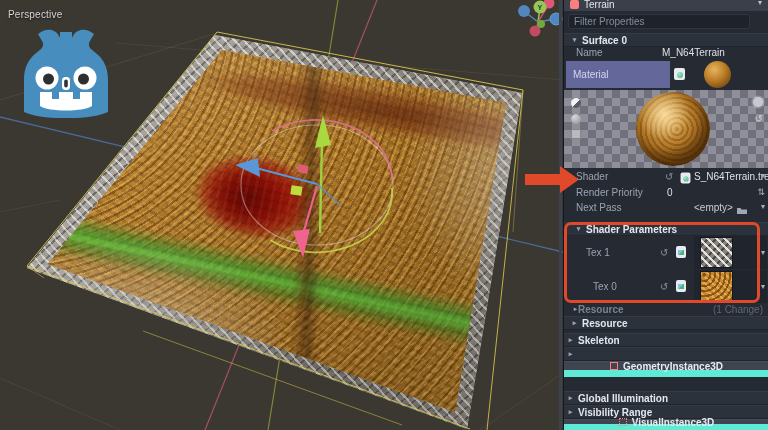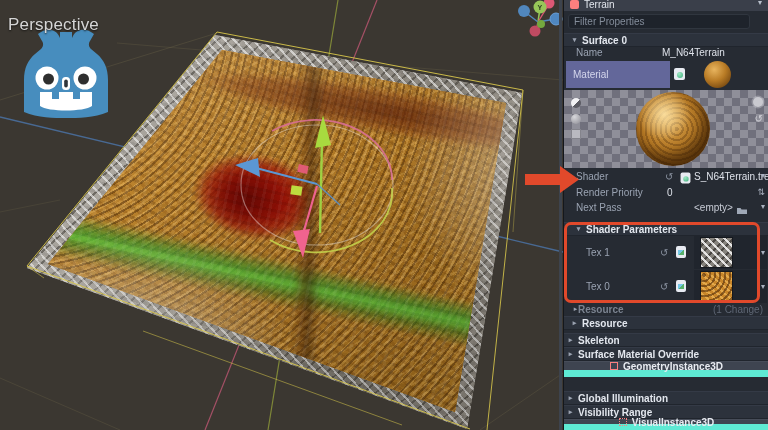--- a/index.html
+++ b/index.html
@@ -2,21 +2,21 @@
 <html><head>
 <meta charset="utf-8">
 <style>
   html,body{margin:0;padding:0;background:#14161a;}
   *{box-sizing:border-box;font-family:"Liberation Sans",sans-serif;}
   #stage{position:relative;width:768px;height:430px;overflow:hidden;background:#3b3731;}
 
   
   #viewport{position:absolute;left:0;top:0;width:563px;height:430px;overflow:hidden;}
   #scene-lines,#sel-lines,#gizmo{position:absolute;left:0;top:0;}
-  .vp-label{position:absolute;left:8px;top:15px;font-size:17px;color:#d6d6d6;
+  .vp-label{position:absolute;left:8px;top:9px;font-size:10px;color:#d6d6d6;
     text-shadow:0 1px 2px rgba(0,0,0,.7);letter-spacing:.2px;text-align:center;}
 
   #terrain{position:absolute;inset:0;
     clip-path:polygon(215px 35px,522px 93px,467px 429px,27px 268px);}
   .metal{position:absolute;inset:0;background-color:#8d8880;
     background-image:
       repeating-linear-gradient(48deg,rgba(255,255,255,.55) 0 2px,rgba(120,115,108,0) 2px 7px),
       repeating-linear-gradient(-42deg,rgba(40,36,30,.45) 0 2px,rgba(0,0,0,0) 2px 8px),
       linear-gradient(115deg,#c9c6c0 0%,#938e86 40%,#7d786f 70%,#9a958c 100%);}
   .rockwrap{position:absolute;inset:0;
@@ -315,21 +315,21 @@
       <div class="texrow" style="top:205px;">
         <span class="prop-label" style="left:22px;top:11px;">Tex 1</span>
         <span class="revert" style="left:96px;top:11px;">↺</span>
         <div class="tex-dark"></div>
         <span class="texfile-ic"></span>
         <div class="thumb thumb-metal"></div>
         <span class="row-chev" style="top:12px;">▾</span>
       </div>
 
       <div class="texrow" style="top:239px;">
-        <span class="prop-label" style="left:22px;top:11px;text-align:right;">Tex 0</span>
+        <span class="prop-label" style="left:29px;top:11px;text-align:right;">Tex 0</span>
         <span class="revert" style="left:96px;top:11px;">↺</span>
         <div class="tex-dark"></div>
         <span class="texfile-ic"></span>
         <div class="thumb thumb-rock"></div>
         <span class="row-chev" style="top:12px;">▾</span>
       </div>
 
       <div class="dim-row">
         <span class="caret" style="position:absolute;left:1px;top:2px;">▸</span>
         <span style="position:absolute;left:14px;top:1px;font-weight:bold;">Resource</span>
@@ -341,21 +341,20 @@
         <span>Resource</span>
       </div>
 
       <div class="sec-hdr" style="top:302px;">
         <span class="caret" style="margin-left:3px;">▸</span>
         <span>Skeleton</span>
       </div>
 
       <div class="sec-hdr" style="top:316px;">
         <span class="caret" style="margin-left:3px;">▸</span>
-        <span>Surface Material Override</span>
       </div>
 
       <div class="cat-bar" style="top:330px;">
         <span class="cat-ic"></span>
         <span>GeometryInstance3D</span>
       </div>
 
 
       <div class="sec-hdr" style="top:374px;">
         <span class="caret" style="margin-left:3px;">▸</span>

